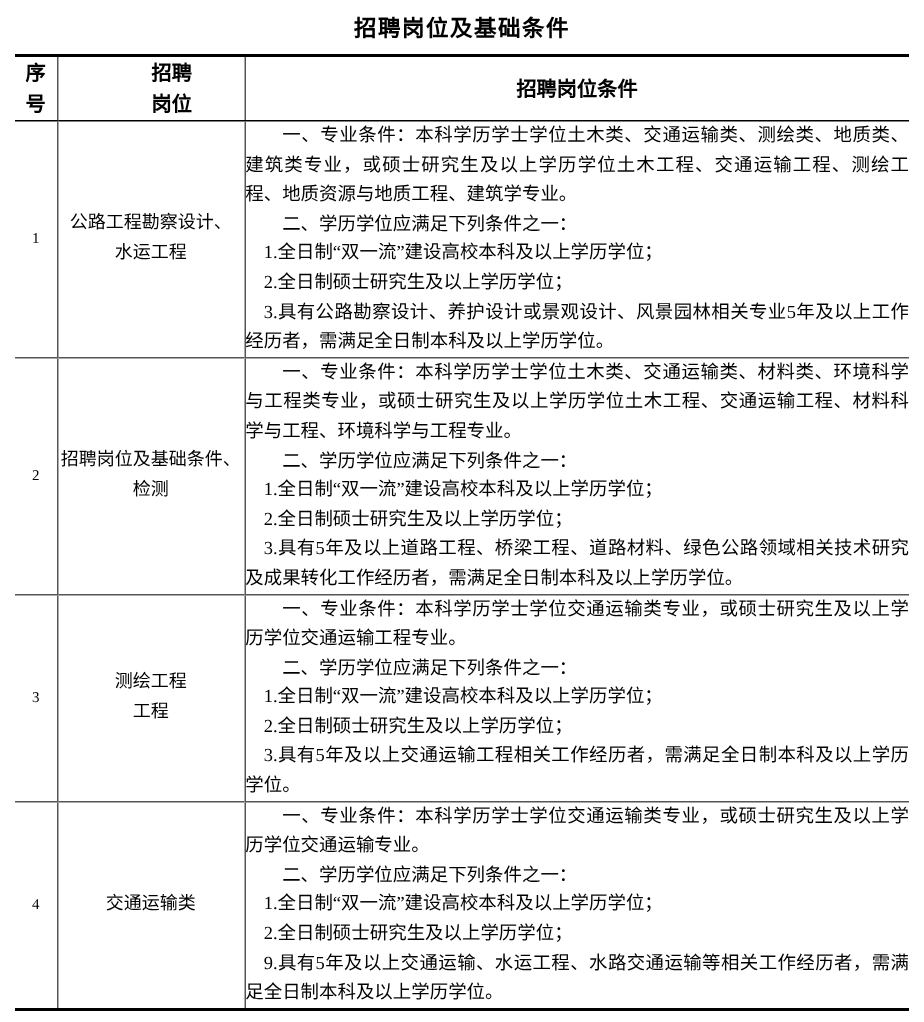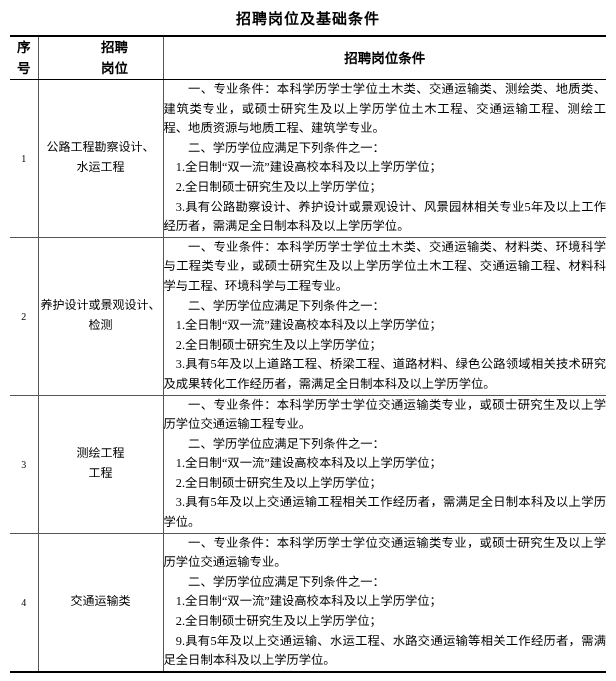--- a/index.html
+++ b/index.html
@@ -139,21 +139,21 @@
           <p class="cond-p">二、学历学位应满足下列条件之一：</p>
           <p class="cond-p item">1.全日制“双一流”建设高校本科及以上学历学位；</p>
           <p class="cond-p item">2.全日制硕士研究生及以上学历学位；</p>
           <p class="cond-p item">3.具有公路勘察设计、养护设计或景观设计、风景园林相关专业5年及以上工作经历者，需满足全日制本科及以上学历学位。</p>
         </td>
       </tr>
 
       <tr class="body-row">
         <td class="cell-seq">2</td>
         <td class="cell-post sep">
-          <div>养护设计或景观设计、</div>
+          <div>招聘岗位及基础条件、</div>
           <div>检测</div>
         </td>
         <td class="cell-cond sep">
           <p class="cond-p">一、专业条件：本科学历学士学位土木类、交通运输类、材料类、环境科学与工程类专业，或硕士研究生及以上学历学位土木工程、交通运输工程、材料科学与工程、环境科学与工程专业。</p>
           <p class="cond-p">二、学历学位应满足下列条件之一：</p>
           <p class="cond-p item">1.全日制“双一流”建设高校本科及以上学历学位；</p>
           <p class="cond-p item">2.全日制硕士研究生及以上学历学位；</p>
           <p class="cond-p item">3.具有5年及以上道路工程、桥梁工程、道路材料、绿色公路领域相关技术研究及成果转化工作经历者，需满足全日制本科及以上学历学位。</p>
         </td>
       </tr>

